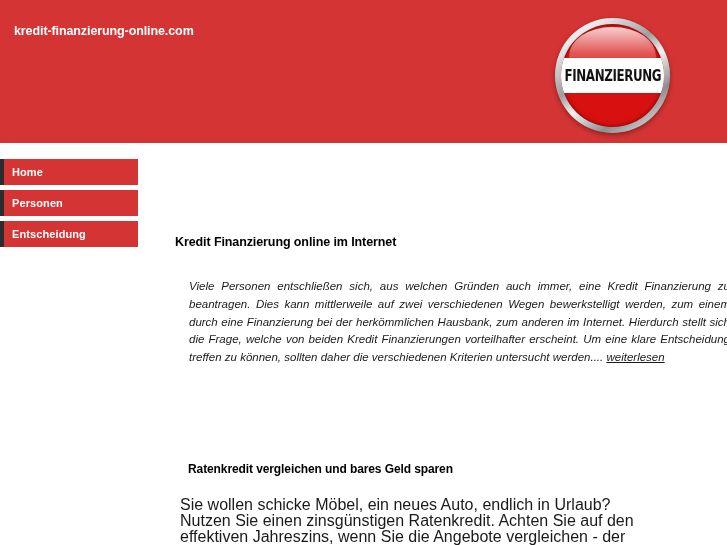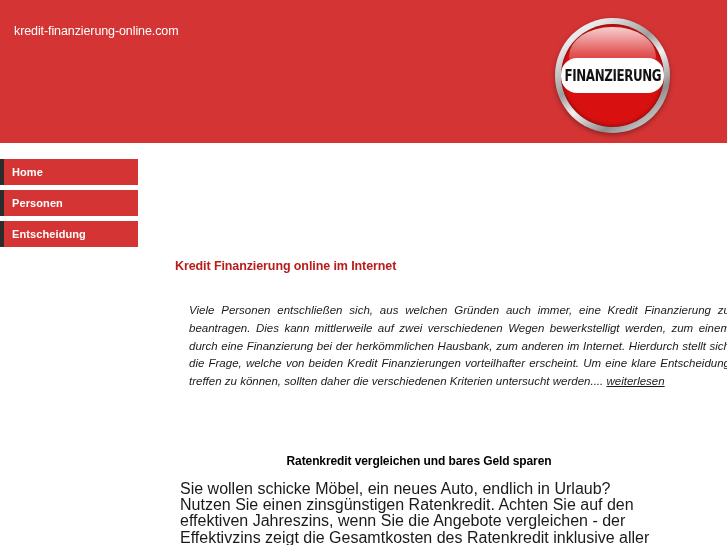--- a/index.html
+++ b/index.html
@@ -23,21 +23,21 @@
     height: 143px;
     background: #d43434;
     overflow: hidden;
   }
   #site-title {
     position: absolute;
     left: 14px;
     top: 24px;
     color: #ffffff;
     font-size: 12.5px;
-    font-weight: normal;
+    font-weight: bold;
     letter-spacing: -0.1px;
   }
 
   
   #logo {
     position: absolute;
     left: 555px;
     top: 18px;
     width: 115px;
     height: 115px;
@@ -73,21 +73,20 @@
     position: absolute;
     left: 0;
     top: 33%;
     width: 100%;
     height: 34%;
     background: #ffffff;
     z-index: 2;
     display: flex;
     align-items: center;
     justify-content: center;
-    border-radius: 16px;
   }
   #logo-text {
     color: #111111;
     font-size: 12.5px;
     font-weight: bold;
     letter-spacing: -0.4px;
     font-family: "DejaVu Sans", sans-serif;
     transform: scaleY(1.25) scaleX(0.95);
     white-space: nowrap;
   }
@@ -127,25 +126,25 @@
   }
 
   
   #main {
     position: absolute;
     left: 175px;
     top: 0;
     width: 545px;
   }
   #intro-heading {
-    color: #b91c1c;
+    color: #000000;
     font-size: 12.5px;
     font-weight: bold;
     margin: 0;
-    padding-top: 116px;
+    padding-top: 92px;
     letter-spacing: -0.1px;
   }
   #intro-para {
     color: #1a1a1a;
     font-size: 11.5px;
     line-height: 17.8px;
     text-align: justify;
     margin: 14px;
     padding-top: 15px;
     width: 541px;
@@ -159,26 +158,25 @@
 
   
   #widget {
     position: absolute;
     left: 180px;
     top: 311px;
     width: 478px;
     font-family: "Liberation Sans", sans-serif;
   }
   #widget-heading {
-    margin: 0;
+    margin: 8px;
     font-size: 12px;
     font-weight: bold;
     color: #000000;
     letter-spacing: -0.1px;
-    text-align: center;
   }
   #widget-para {
     margin: 0;
     padding-top: 13px;
     font-size: 16px;
     line-height: 16.2px;
     color: #1a1a1a;
     width: 470px;
   }
 </style>

